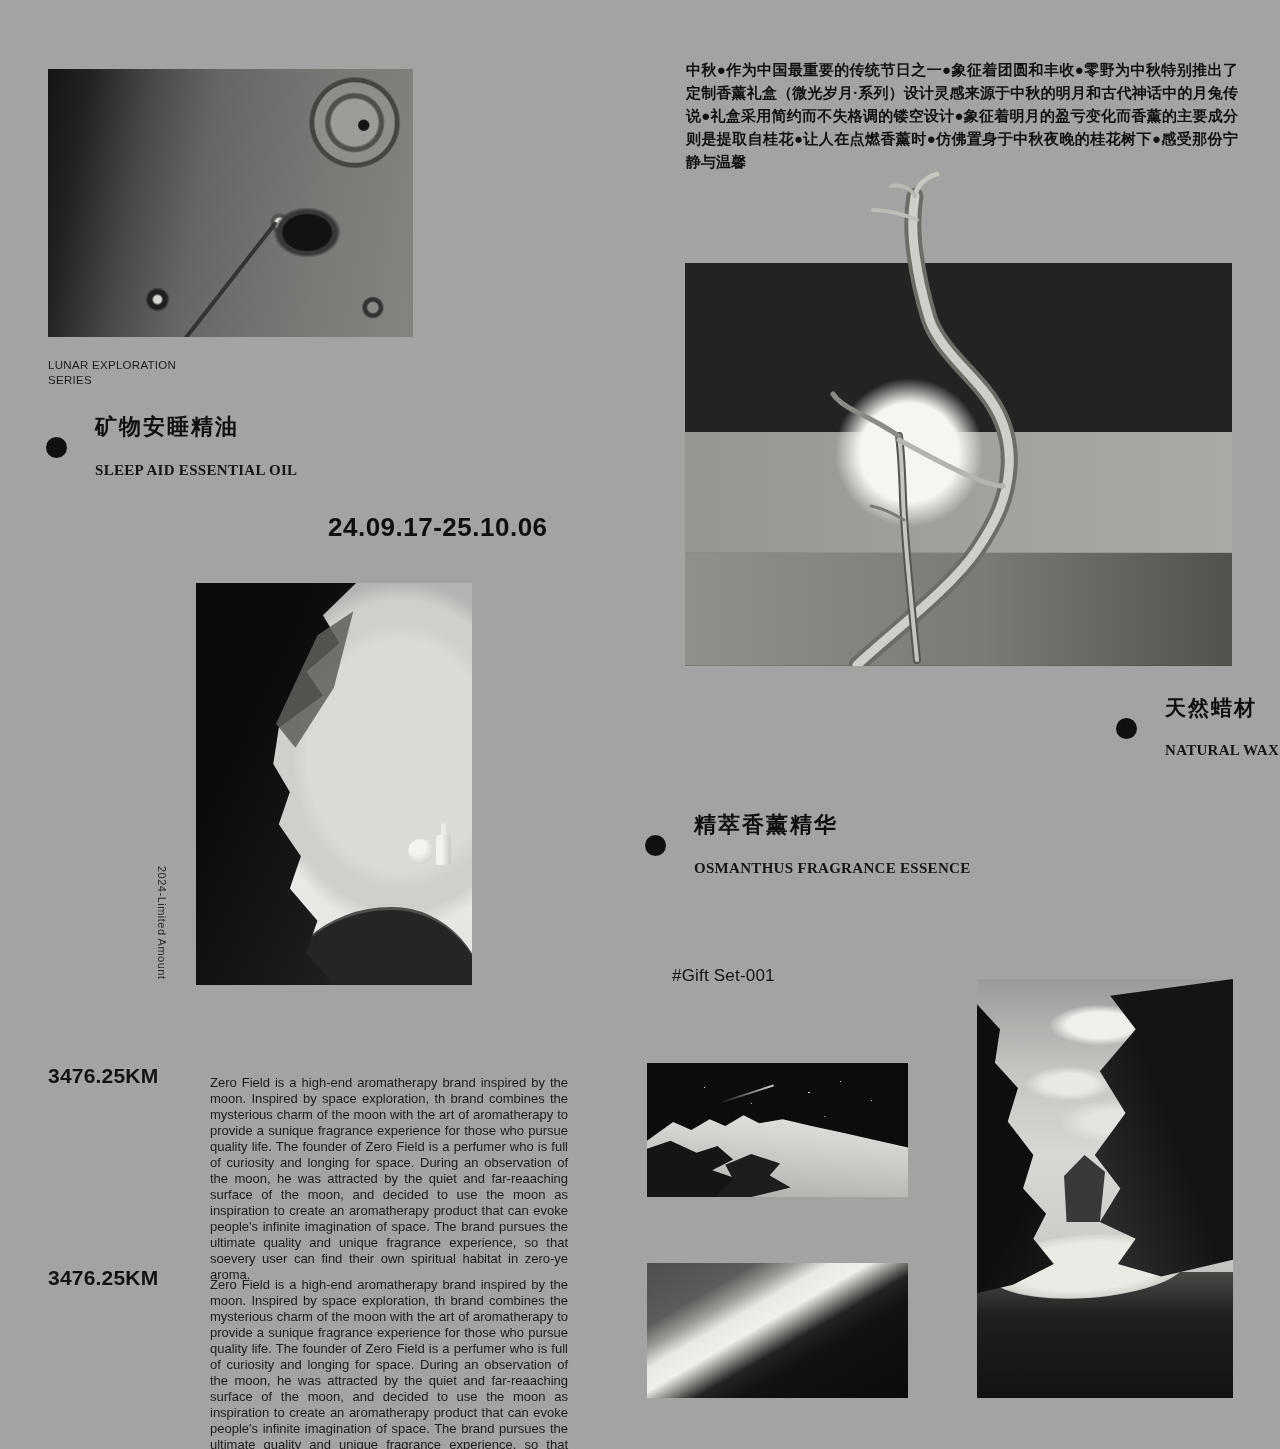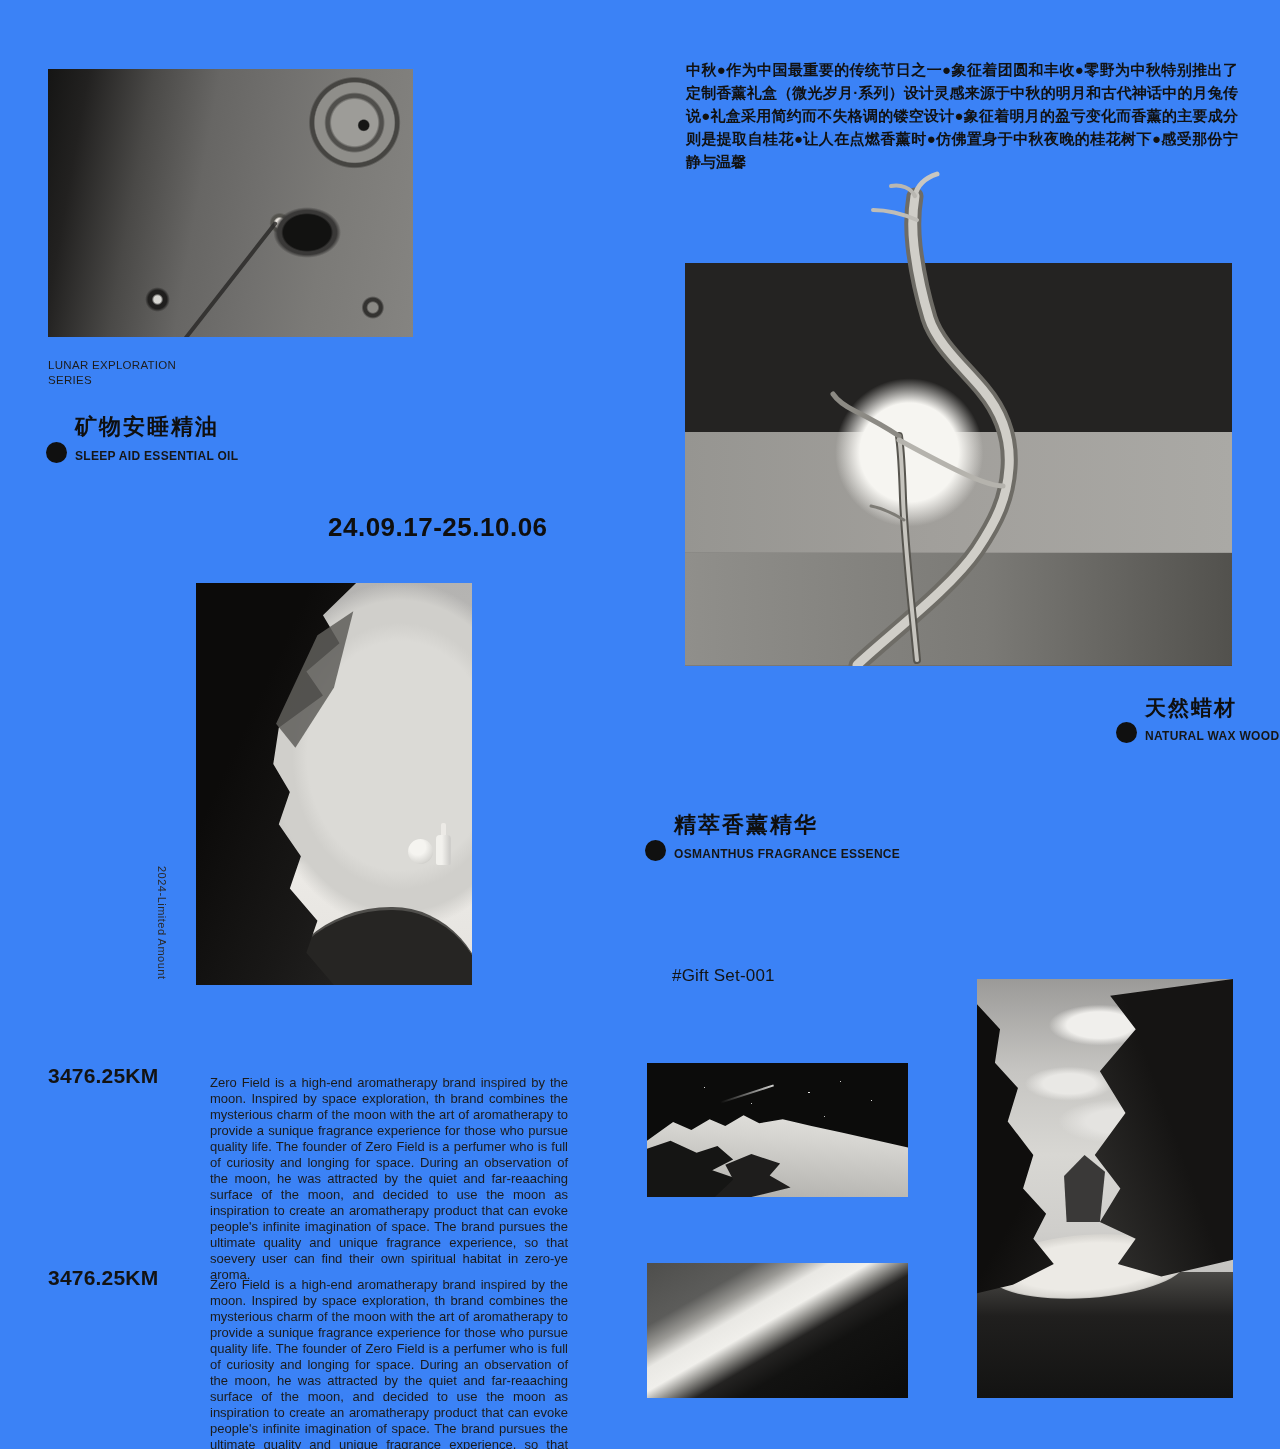--- a/index.html
+++ b/index.html
@@ -1,28 +1,28 @@
 <!DOCTYPE html>
 <html><head>
 <meta charset="utf-8">
 <style>
   html,body{margin:0;padding:0;}
   body{width:1280px;height:1449px;background:#d6d5d2;font-family:"Liberation Sans",sans-serif;color:#141414;}
-  .canvas{position:relative;width:1280px;height:1449px;background:#3b82f6;overflow:hidden;}
+  .canvas{position:relative;width:1280px;height:1449px;background:#a3a3a3;overflow:hidden;}
   .abs{position:absolute;}
 
   
   .intro{left:686px;top:58px;width:552px;margin:0;font-size:15px;line-height:23px;font-weight:700;
          text-align:justify;color:#111;}
   .series{left:48px;top:358px;font-size:11.5px;line-height:15px;font-weight:500;letter-spacing:.3px;color:#1d1d1d;}
-  .product-label{display:flex;align-items:flex-end;}
+  .product-label{display:flex;align-items:center;gap:20px;}
   .dot{width:21px;height:21px;border-radius:50%;background:#101010;flex:0 0 auto;margin-top:4px;}
   .pl-text{margin-left:8px;}
   .pl-name{font-size:22px;font-weight:700;letter-spacing:2px;color:#0f0f0f;white-space:nowrap;}
-  .pl-sub{font-size:12px;font-weight:700;letter-spacing:.3px;margin-top:7px;color:#161616;white-space:nowrap;}
+  .pl-sub{font-size:15px;font-weight:700;letter-spacing:.3px;margin-top:20px;color:#161616;white-space:nowrap;font-family:Liberation Serif, serif;}
   .date{left:328px;top:512px;font-size:26px;font-weight:700;letter-spacing:.5px;color:#0f0f0f;}
   .vertical{left:156px;top:866px;height:150px;writing-mode:vertical-rl;font-size:11px;letter-spacing:.5px;color:#2a2a2a;}
   .km{font-size:21px;font-weight:700;letter-spacing:.2px;color:#131313;}
   .para{width:358px;margin:13px;font-size:13px;line-height:16px;text-align:justify;color:#1b1b1b;}
   .giftset{left:672px;top:966px;font-size:17px;font-weight:500;letter-spacing:.2px;color:#131313;}
 
   
   .photo{position:absolute;overflow:hidden;}
 
   .moon{left:48px;top:69px;width:365px;height:268px;

